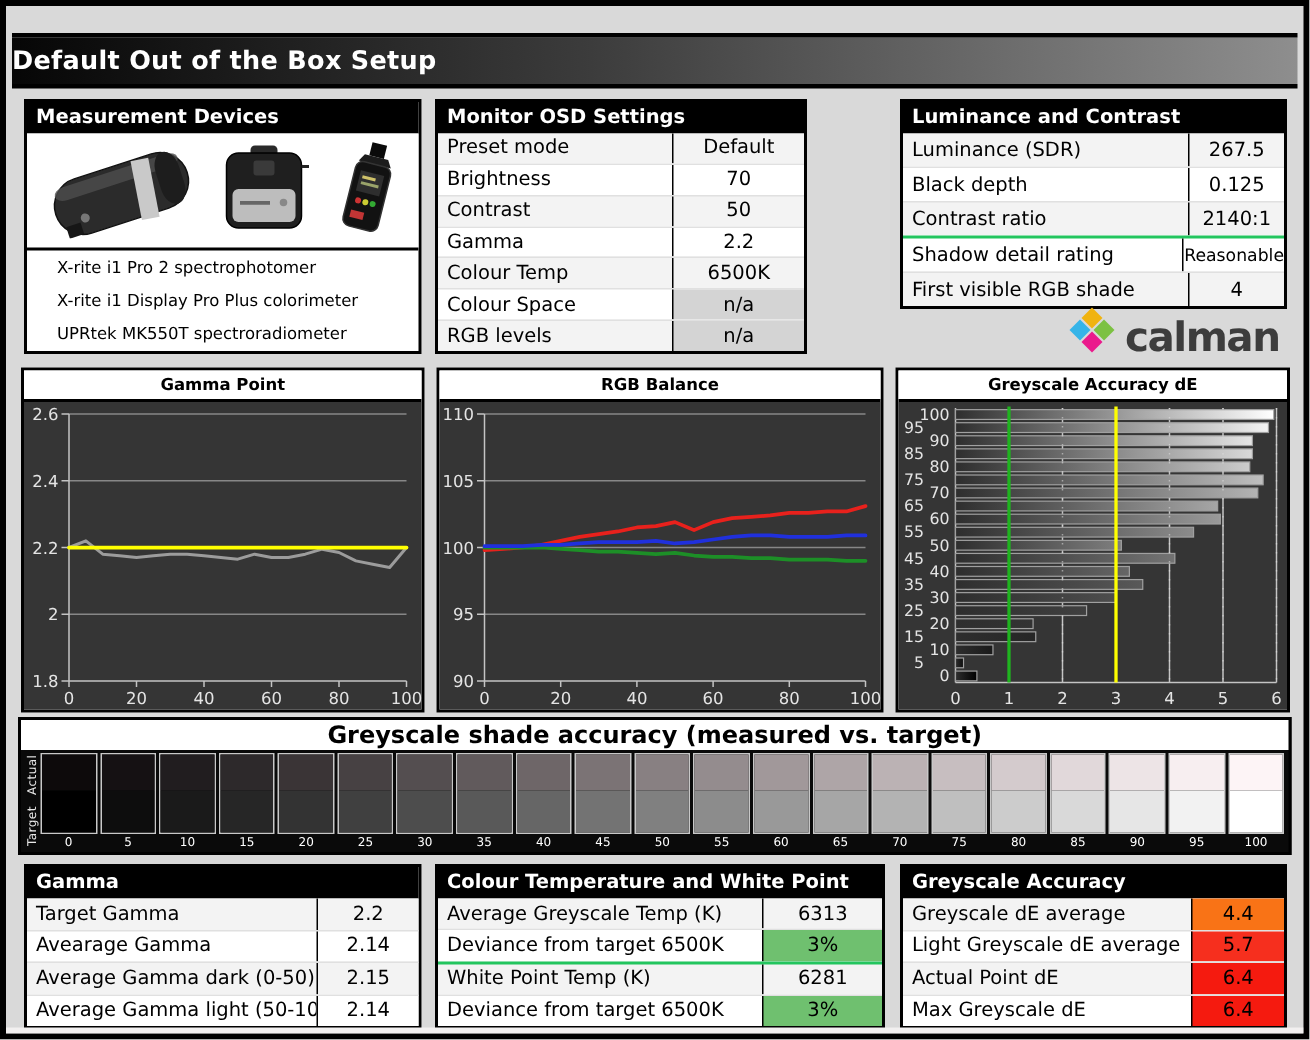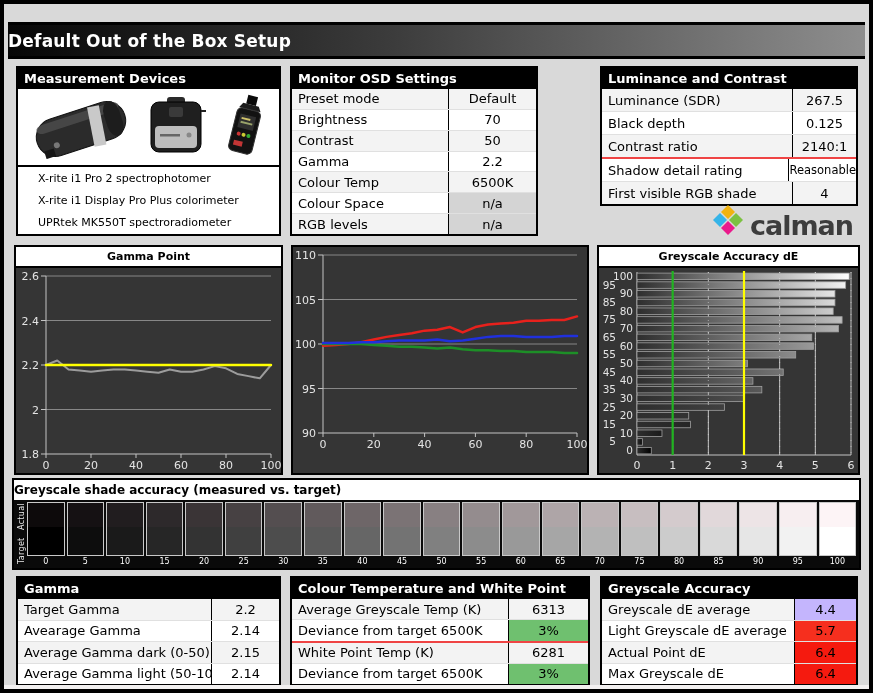--- a/index.html
+++ b/index.html
@@ -10,21 +10,21 @@
   .titlebar{position:absolute;left:4px;right:4px;top:18px;height:37px;border-top:3px solid #000;border-bottom:3px solid #000;
     background:linear-gradient(90deg,#060606 0%,#3c3c3c 45%,#8e8e8e 100%);
     color:#fff;display:flex;align-items:center;padding:0 0;font-size:17px;font-weight:bold;letter-spacing:.2px;}
 
   .panel{position:absolute;background:#fff;border:2px solid #000;display:flex;flex-direction:column;}
   .phead{background:#000;color:#fff;font-size:13px;font-weight:bold;padding:0 6px;height:21px;line-height:21px;flex:0 0 21px;}
   .tbody{display:flex;flex-direction:column;flex:1;}
   .trow{display:flex;flex:1;align-items:stretch;border-top:1px solid #e0e0e0;background:#fff;}
   .trow:first-child{border-top:none;}
   .trow.alt{background:#f3f3f3;}
-  .trow.sep{border-top:2px solid #ef4444;gap:40px;}
+  .trow.sep{border-top:2px solid #22c55e;gap:40px;}
   .tlabel{flex:1;display:flex;align-items:center;padding:0 6px;font-size:13px;color:#000;white-space:nowrap;overflow:hidden;}
   .tval{border-left:1px solid #000;display:flex;align-items:center;justify-content:center;font-size:13px;color:#000;}
 
   #p-devices{left:12px;top:62px;width:265px;height:170px;}
   #p-osd{left:286px;top:62px;width:248px;height:170px;}
   #p-lum{left:596px;top:62px;width:258px;height:140px;}
   #p-gammaSum{left:12px;top:572px;width:265px;height:110px;}
   #p-temp{left:286px;top:572px;width:300px;height:110px;}
   #p-greyAcc{left:596px;top:572px;width:258px;height:110px;}
 
@@ -35,21 +35,21 @@
   .chart-panel{position:absolute;border:2px solid #000;background:#fff;display:flex;flex-direction:column;}
   .ctitle{flex:0 0 21px;height:21px;line-height:20px;text-align:center;font-weight:bold;font-size:11px;background:#fff;border-bottom:2px solid #000;}
   .cbody{flex:1;background:#353535;position:relative;}
   .cbody svg{position:absolute;left:0;top:0;}
   .cbody svg text{font-family:"DejaVu Sans","Liberation Sans",sans-serif;}
   #c-gamma{left:10px;top:241px;width:269px;height:230px;}
   #c-rgb{left:287px;top:241px;width:298px;height:230px;}
   #c-de{left:593px;top:241px;width:263px;height:230px;}
 
   #p-strip{position:absolute;left:8px;top:474px;width:849px;height:92px;border:2px solid #000;background:#000;display:flex;flex-direction:column;}
-  .strip-title{flex:0 0 20px;line-height:20px;background:#fff;font-size:12px;font-weight:bold;}
+  .strip-title{flex:0 0 20px;line-height:20px;background:#fff;text-align:center;font-size:16px;font-weight:bold;}
   .strip-body{flex:1;position:relative;background:#0a0a0a;}
   .rot{position:absolute;color:#e8e8e8;font-size:8px;transform-origin:0 0;transform:rotate(-90deg);letter-spacing:.3px;}
   .rot-actual{top:30px;left:3px;}
   .rot-target{top:64px;left:3px;}
   .sw-area{position:absolute;left:13px;right:3px;top:2px;bottom:0;display:flex;gap:2px;}
   .sw-col{flex:1;display:flex;flex-direction:column;min-width:0;}
   .sw-box{flex:1;border:1px solid #c8c8c8;display:flex;flex-direction:column;}
   .sw-a{height:46%;}
   .sw-t{flex:1;}
   .sw-lab{flex:0 0 12px;color:#fff;font-size:8px;text-align:center;line-height:12px;}
@@ -214,20 +214,21 @@
           <text x="210" y="201" text-anchor="middle" font-size="11" fill="#e4e4e4">80</text>
           <line x1="255" x2="255" y1="186" y2="190" stroke="#c4c4c4"></line>
           <text x="255" y="201" text-anchor="middle" font-size="11" fill="#e4e4e4">100</text>
           <polyline points="30,96.99999999999999 41.25,92.54999999999998 52.5,101.44999999999999 63.75,102.56250000000006 75,103.67500000000004 86.25,102.56250000000006 97.5,101.44999999999999 108.75,101.44999999999999 120,102.56250000000006 131.25,103.67500000000004 142.5,104.78750000000001 153.75,101.44999999999999 165,103.67500000000004 176.25,103.67500000000004 187.5,101.44999999999999 198.75,98.11250000000005 210,100.3375 221.25,105.89999999999999 232.5,108.12500000000004 243.75,110.35 255,96.99999999999999" fill="none" stroke="#9c9c9c" stroke-width="2" stroke-linejoin="round" stroke-linecap="round"></polyline>
           <polyline points="30,96.99999999999999 41.25,96.99999999999999 52.5,96.99999999999999 63.75,96.99999999999999 75,96.99999999999999 86.25,96.99999999999999 97.5,96.99999999999999 108.75,96.99999999999999 120,96.99999999999999 131.25,96.99999999999999 142.5,96.99999999999999 153.75,96.99999999999999 165,96.99999999999999 176.25,96.99999999999999 187.5,96.99999999999999 198.75,96.99999999999999 210,96.99999999999999 221.25,96.99999999999999 232.5,96.99999999999999 243.75,96.99999999999999 255,96.99999999999999" fill="none" stroke="#ffff00" stroke-width="2.5" stroke-linejoin="round" stroke-linecap="round"></polyline>
         </svg>
       </div>
   </div>
 
   <div class="chart-panel" id="c-rgb">
+    <div class="ctitle">RGB Balance</div>
     <div class="cbody" id="cb-rgb">
         <svg width="294" height="205">
           <line x1="30" x2="284" y1="186" y2="186" stroke="#c4c4c4" stroke-width="1"></line>
           <line x1="25" x2="30" y1="186" y2="186" stroke="#c4c4c4"></line>
           <text x="23" y="190" text-anchor="end" font-size="11" fill="#e4e4e4">90</text>
           <line x1="30" x2="284" y1="141.5" y2="141.5" stroke="#878787" stroke-width="1"></line>
           <line x1="25" x2="30" y1="141.5" y2="141.5" stroke="#c4c4c4"></line>
           <text x="23" y="145.5" text-anchor="end" font-size="11" fill="#e4e4e4">95</text>
           <line x1="30" x2="284" y1="97" y2="97" stroke="#878787" stroke-width="1"></line>
           <line x1="25" x2="30" y1="97" y2="97" stroke="#c4c4c4"></line>
@@ -616,21 +617,21 @@
           <div class="tval" style="flex: 0 0 80px; background-color: rgb(111, 192, 111);">3%</div>
         </div>
       </div>
   </div>
 
   <div class="panel" id="p-greyAcc">
     <div class="phead">Greyscale Accuracy</div>
     <div class="tbody">
         <div class="trow alt">
           <div class="tlabel">Greyscale dE average</div>
-          <div class="tval" style="flex: 0 0 62px; background-color: #c4b5fd;">4.4</div>
+          <div class="tval" style="flex: 0 0 62px; background-color: #f97316;">4.4</div>
         </div>
         <div class="trow">
           <div class="tlabel">Light Greyscale dE average</div>
           <div class="tval" style="flex: 0 0 62px; background-color: rgb(246, 47, 30);">5.7</div>
         </div>
         <div class="trow alt">
           <div class="tlabel">Actual Point dE</div>
           <div class="tval" style="flex: 0 0 62px; background-color: rgb(245, 26, 15);">6.4</div>
         </div>
         <div class="trow">

